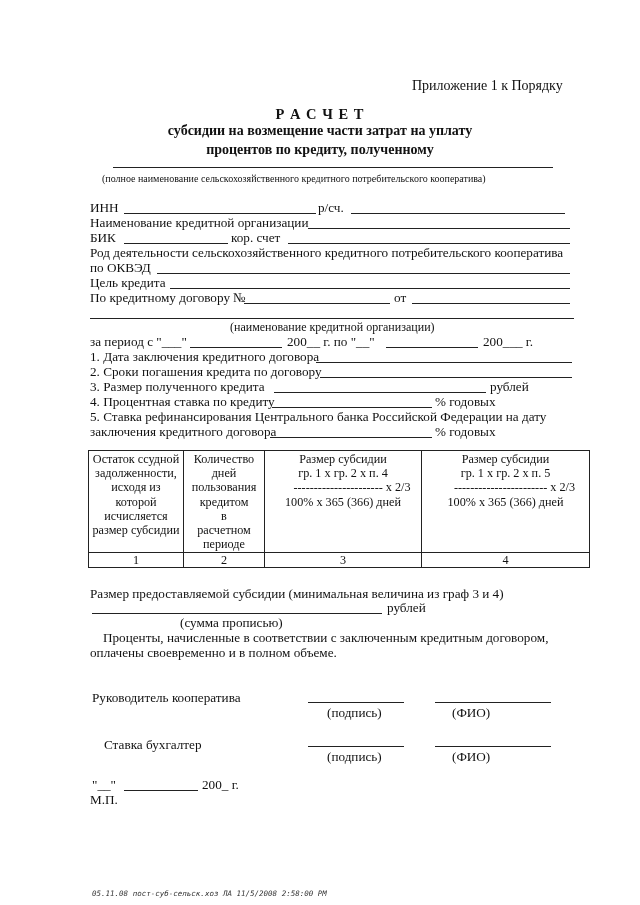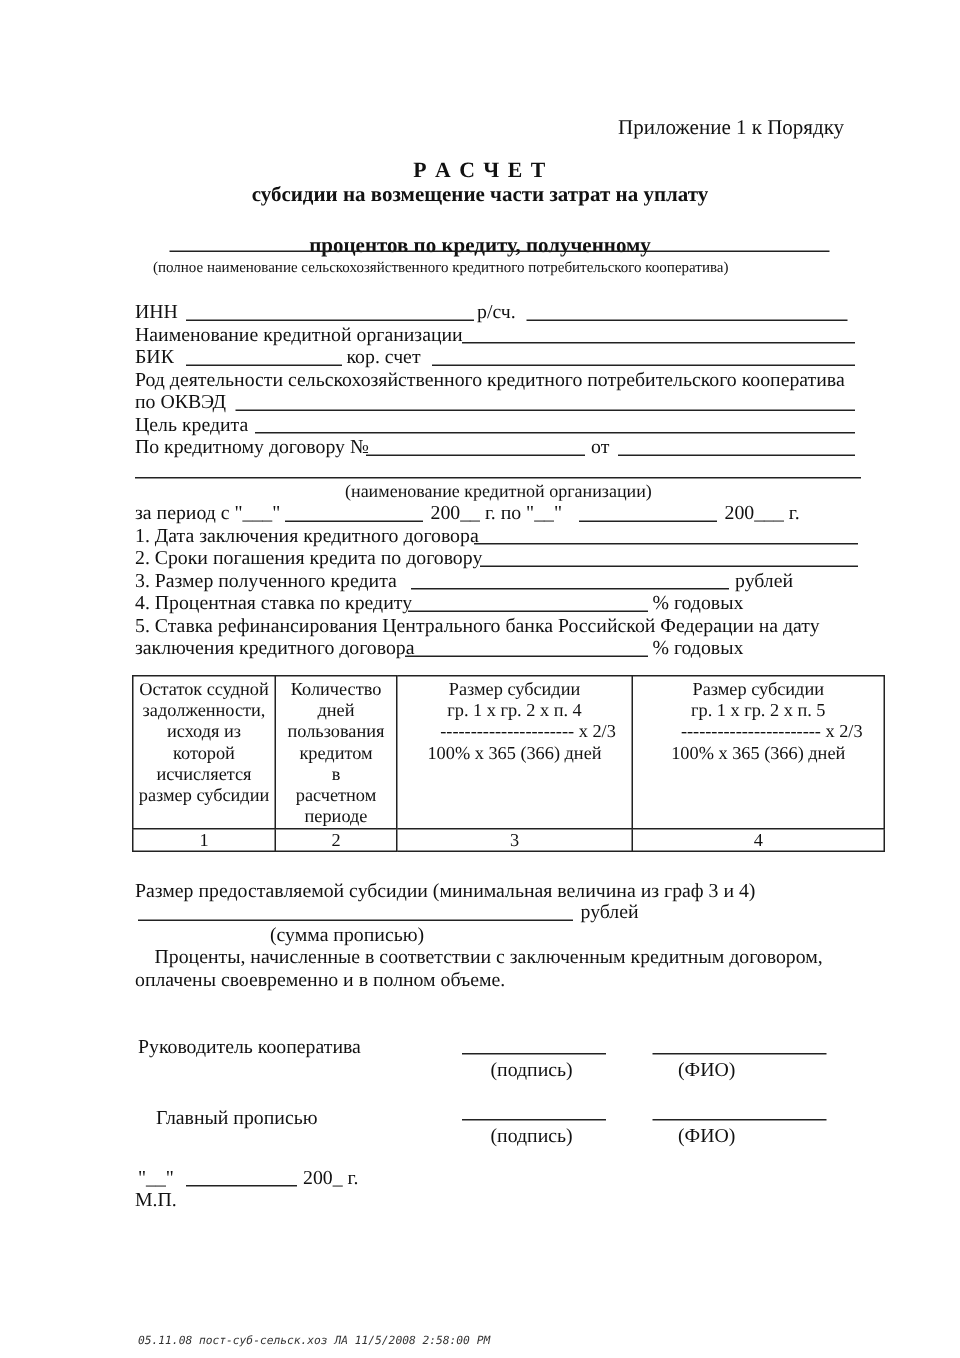--- a/index.html
+++ b/index.html
@@ -17,21 +17,21 @@
   table.calc td { border:1px solid #222; vertical-align:top; text-align:center; padding:1px 2px; }
   table.calc tr.nums td { height:14px; padding:0; line-height:14px; }
   .footer { font-family:"DejaVu Sans Mono", monospace; font-style:italic; font-size:7.5px; color:#333; }
 </style>
 </head>
 <body>
 
 <div class="abs t13" style="left:412px; top:78px; font-size:14px;">Приложение 1 к Порядку</div>
 <div class="abs bold center" style="left:0; width:640px; top:106px; font-size:14.5px; letter-spacing:1px;">Р А С Ч Е Т</div>
 <div class="abs bold center" style="left:0; width:640px; top:123px; font-size:14px;">субсидии на возмещение части затрат на уплату</div>
-<div class="abs bold center" style="left:0; width:640px; top:157px; font-size:14px;">процентов по кредиту, полученному</div>
+<div class="abs bold center" style="left:0; width:640px; top:142px; font-size:14px;">процентов по кредиту, полученному</div>
 <div class="line" style="left:113px; width:440px; top:167px;"></div>
 <div class="abs t11" style="left:102px; top:172px;">(полное наименование сельскохозяйственного кредитного потребительского кооператива)</div>
 
 <div class="abs t13" style="left:90px; top:200px;">ИНН</div>
 <div class="line" style="left:124px; width:192px; top:213px;"></div>
 <div class="abs t13" style="left:318px; top:200px;">р/сч.</div>
 <div class="line" style="left:351px; width:214px; top:213px;"></div>
 
 <div class="abs t13" style="left:90px; top:215px;">Наименование кредитной организации</div>
 <div class="line" style="left:308px; width:262px; top:228px;"></div>
@@ -129,21 +129,21 @@
 <div class="abs t13" style="left:180px; top:615px;">(сумма прописью)</div>
 <div class="abs t13" style="left:103px; top:630px;">Проценты, начисленные  в соответствии с заключенным кредитным договором,</div>
 <div class="abs t13" style="left:90px; top:645px;">оплачены своевременно и в полном объеме.</div>
 
 <div class="abs t13" style="left:92px; top:690px;">Руководитель кооператива</div>
 <div class="line" style="left:308px; width:96px; top:702px;"></div>
 <div class="line" style="left:435px; width:116px; top:702px;"></div>
 <div class="abs t13" style="left:327px; top:705px;">(подпись)</div>
 <div class="abs t13" style="left:452px; top:705px;">(ФИО)</div>
 
-<div class="abs t13" style="left:104px; top:737px;">Главный прописью</div>
+<div class="abs t13" style="left:104px; top:737px;">Ставка бухгалтер</div>
 <div class="line" style="left:308px; width:96px; top:746px;"></div>
 <div class="line" style="left:435px; width:116px; top:746px;"></div>
 <div class="abs t13" style="left:327px; top:749px;">(подпись)</div>
 <div class="abs t13" style="left:452px; top:749px;">(ФИО)</div>
 
 <div class="abs t13" style="left:92px; top:777px;">"__"</div>
 <div class="line" style="left:124px; width:74px; top:790px;"></div>
 <div class="abs t13" style="left:202px; top:777px;">200_ г.</div>
 <div class="abs t13" style="left:90px; top:792px;">М.П.</div>
 

